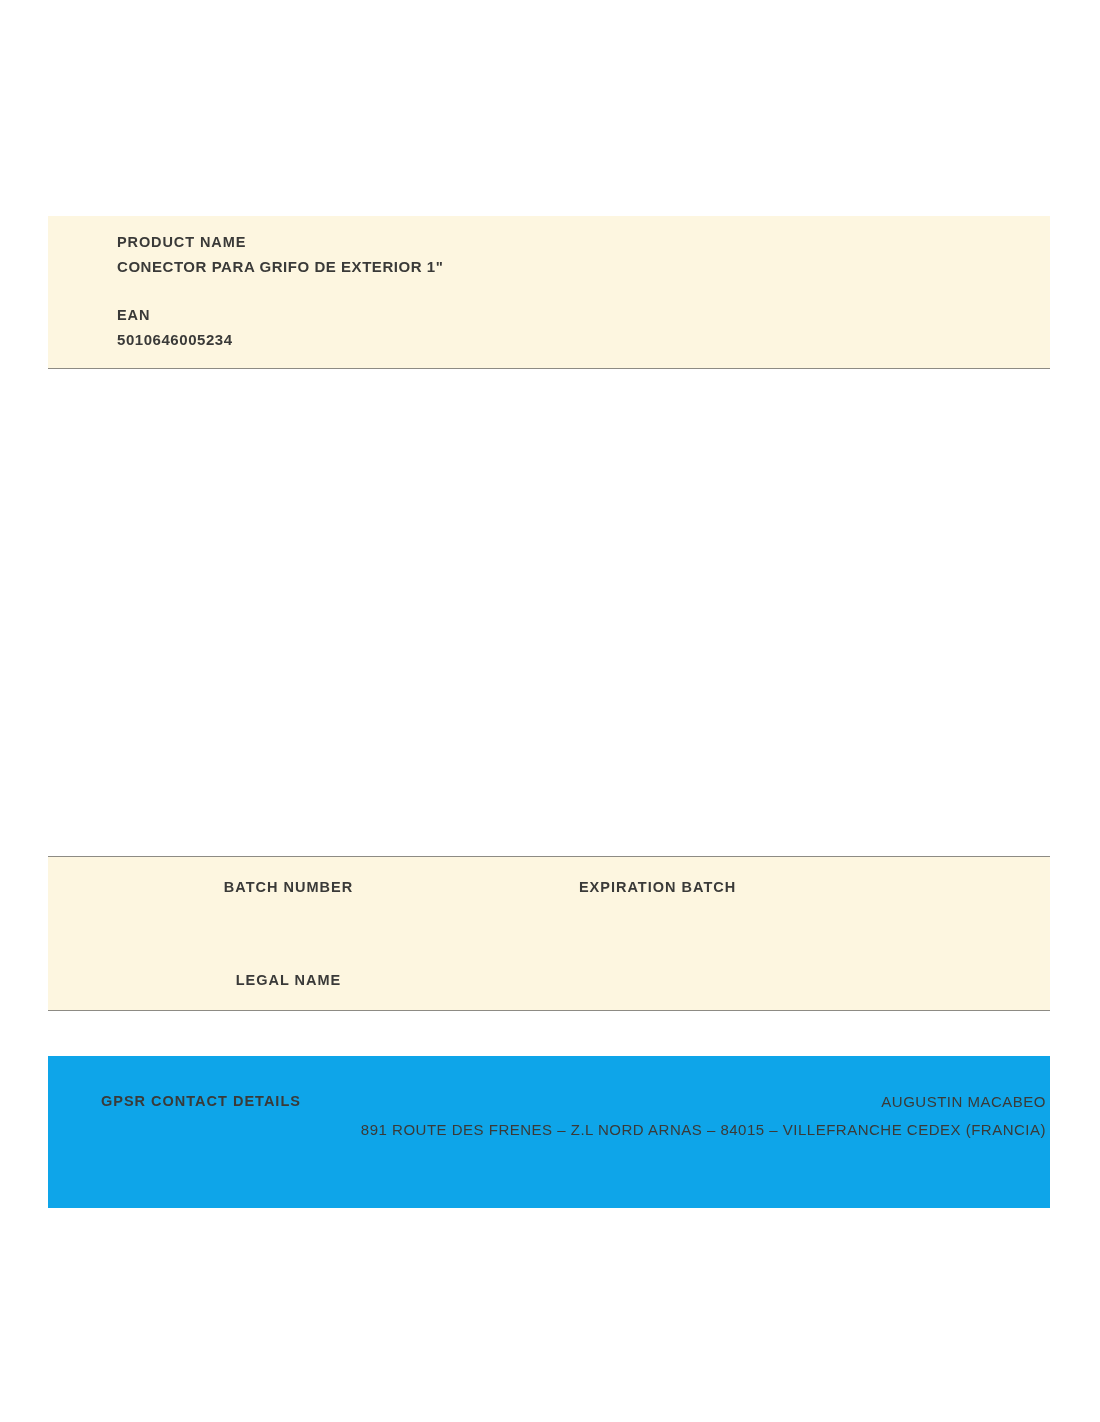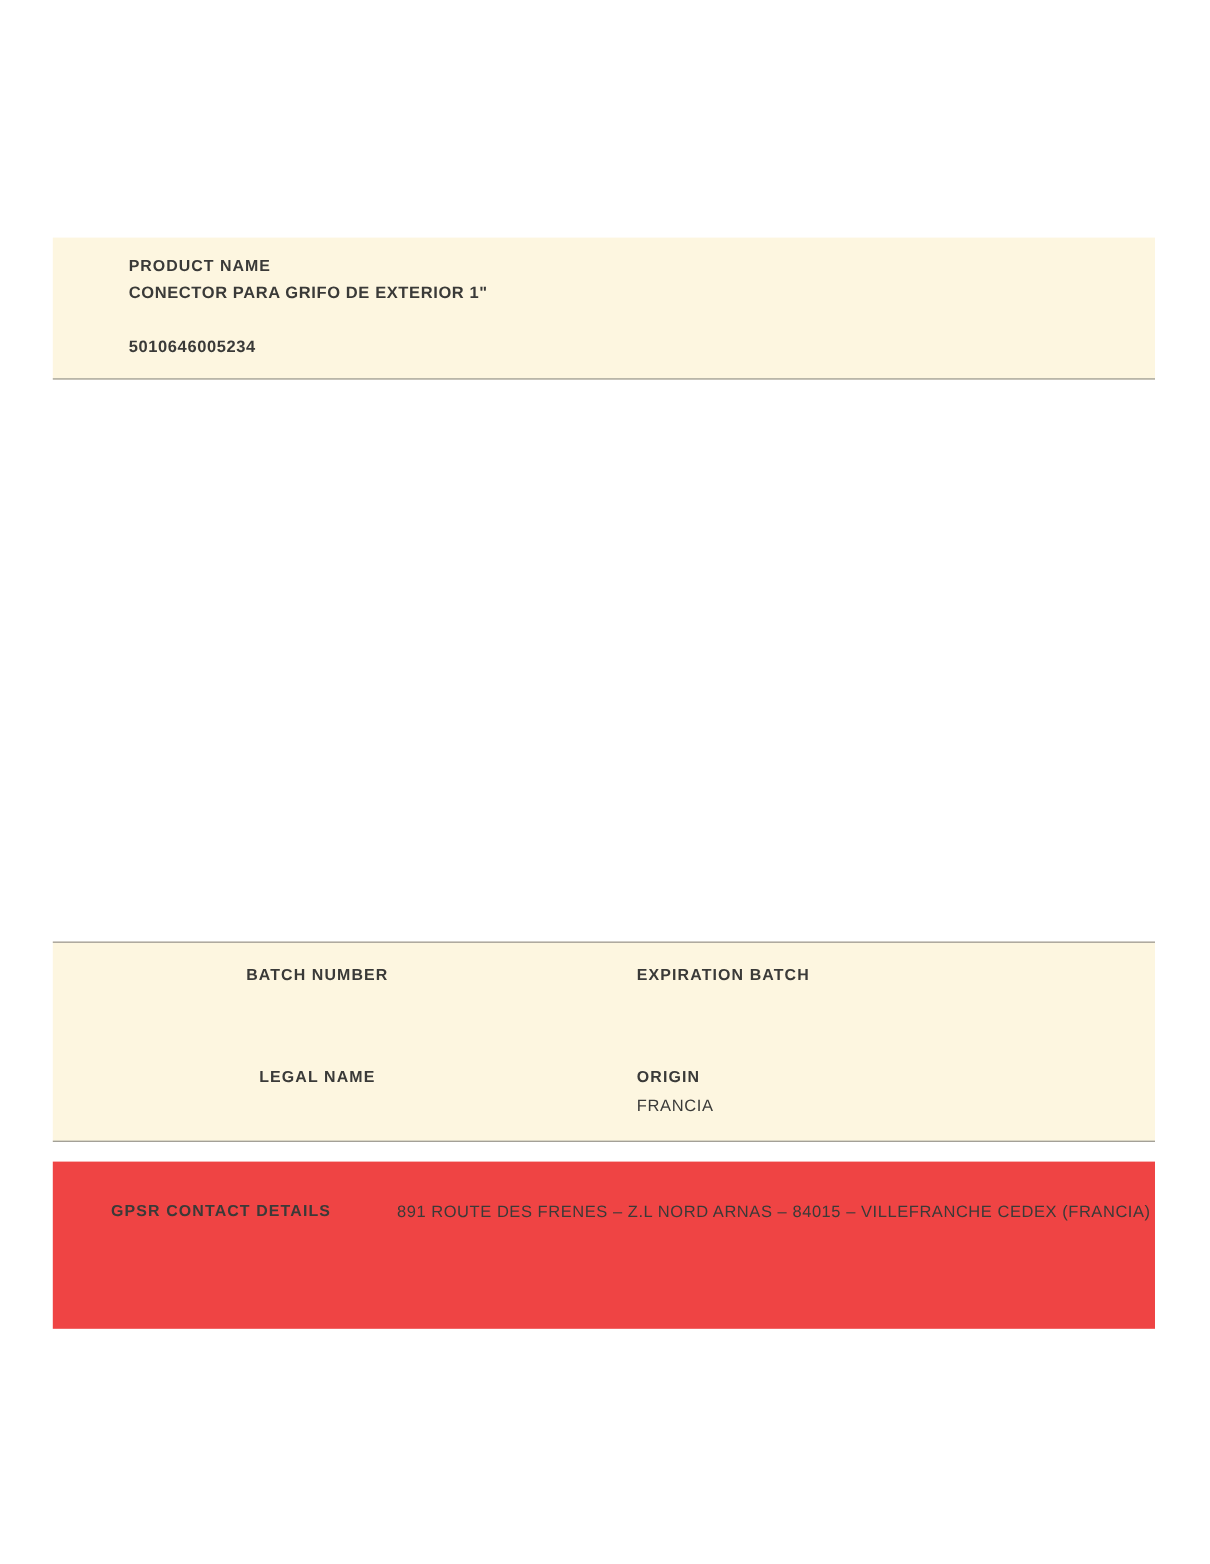--- a/index.html
+++ b/index.html
@@ -94,21 +94,21 @@
     height: 50px;
   }
 
   
   .gpsr-block {
     position: absolute;
     left: 48px;
     top: 1056px;
     width: 1002px;
     height: 152px;
-    background: #ef4444;
+    background: #0ea5e9;
     box-sizing: border-box;
     padding: 32px 0 0 0;
   }
   .gpsr-label {
     position: absolute;
     left: 53px;
     top: 37px;
     font-size: 14.5px;
     font-weight: bold;
     letter-spacing: 1.0px;
@@ -127,20 +127,21 @@
 </style>
 </head>
 <body>
 
 <div class="page">
 
   <div class="product-block">
     <div class="field-label">PRODUCT NAME</div>
     <div class="field-value">CONECTOR PARA GRIFO DE EXTERIOR 1"</div>
     <div class="field-gap"></div>
+    <div class="field-label">EAN</div>
     <div class="field-value">5010646005234</div>
   </div>
 
   <div class="info-block">
     <div class="info-row">
       <div class="col-a">
         <div class="info-head">BATCH NUMBER</div>
         <div class="info-val"></div>
       </div>
       <div class="col-b">
@@ -148,27 +149,24 @@
         <div class="info-val"></div>
       </div>
     </div>
 
     <div class="info-spacer"></div>
 
     <div class="info-row">
       <div class="col-a">
         <div class="info-head">LEGAL NAME</div>
       </div>
-      <div class="col-b">
-        <div class="info-head">ORIGIN</div>
-        <div class="info-val">FRANCIA</div>
-      </div>
     </div>
   </div>
 
   <div class="gpsr-block">
     <div class="gpsr-label">GPSR CONTACT DETAILS</div>
     <div class="gpsr-lines">
+      <div class="gpsr-line">AUGUSTIN MACABEO</div>
       <div class="gpsr-line">891 ROUTE DES FRENES – Z.L NORD ARNAS – 84015 – VILLEFRANCHE CEDEX (FRANCIA)</div>
     </div>
   </div>
 
 </div>
 
 </body></html>

